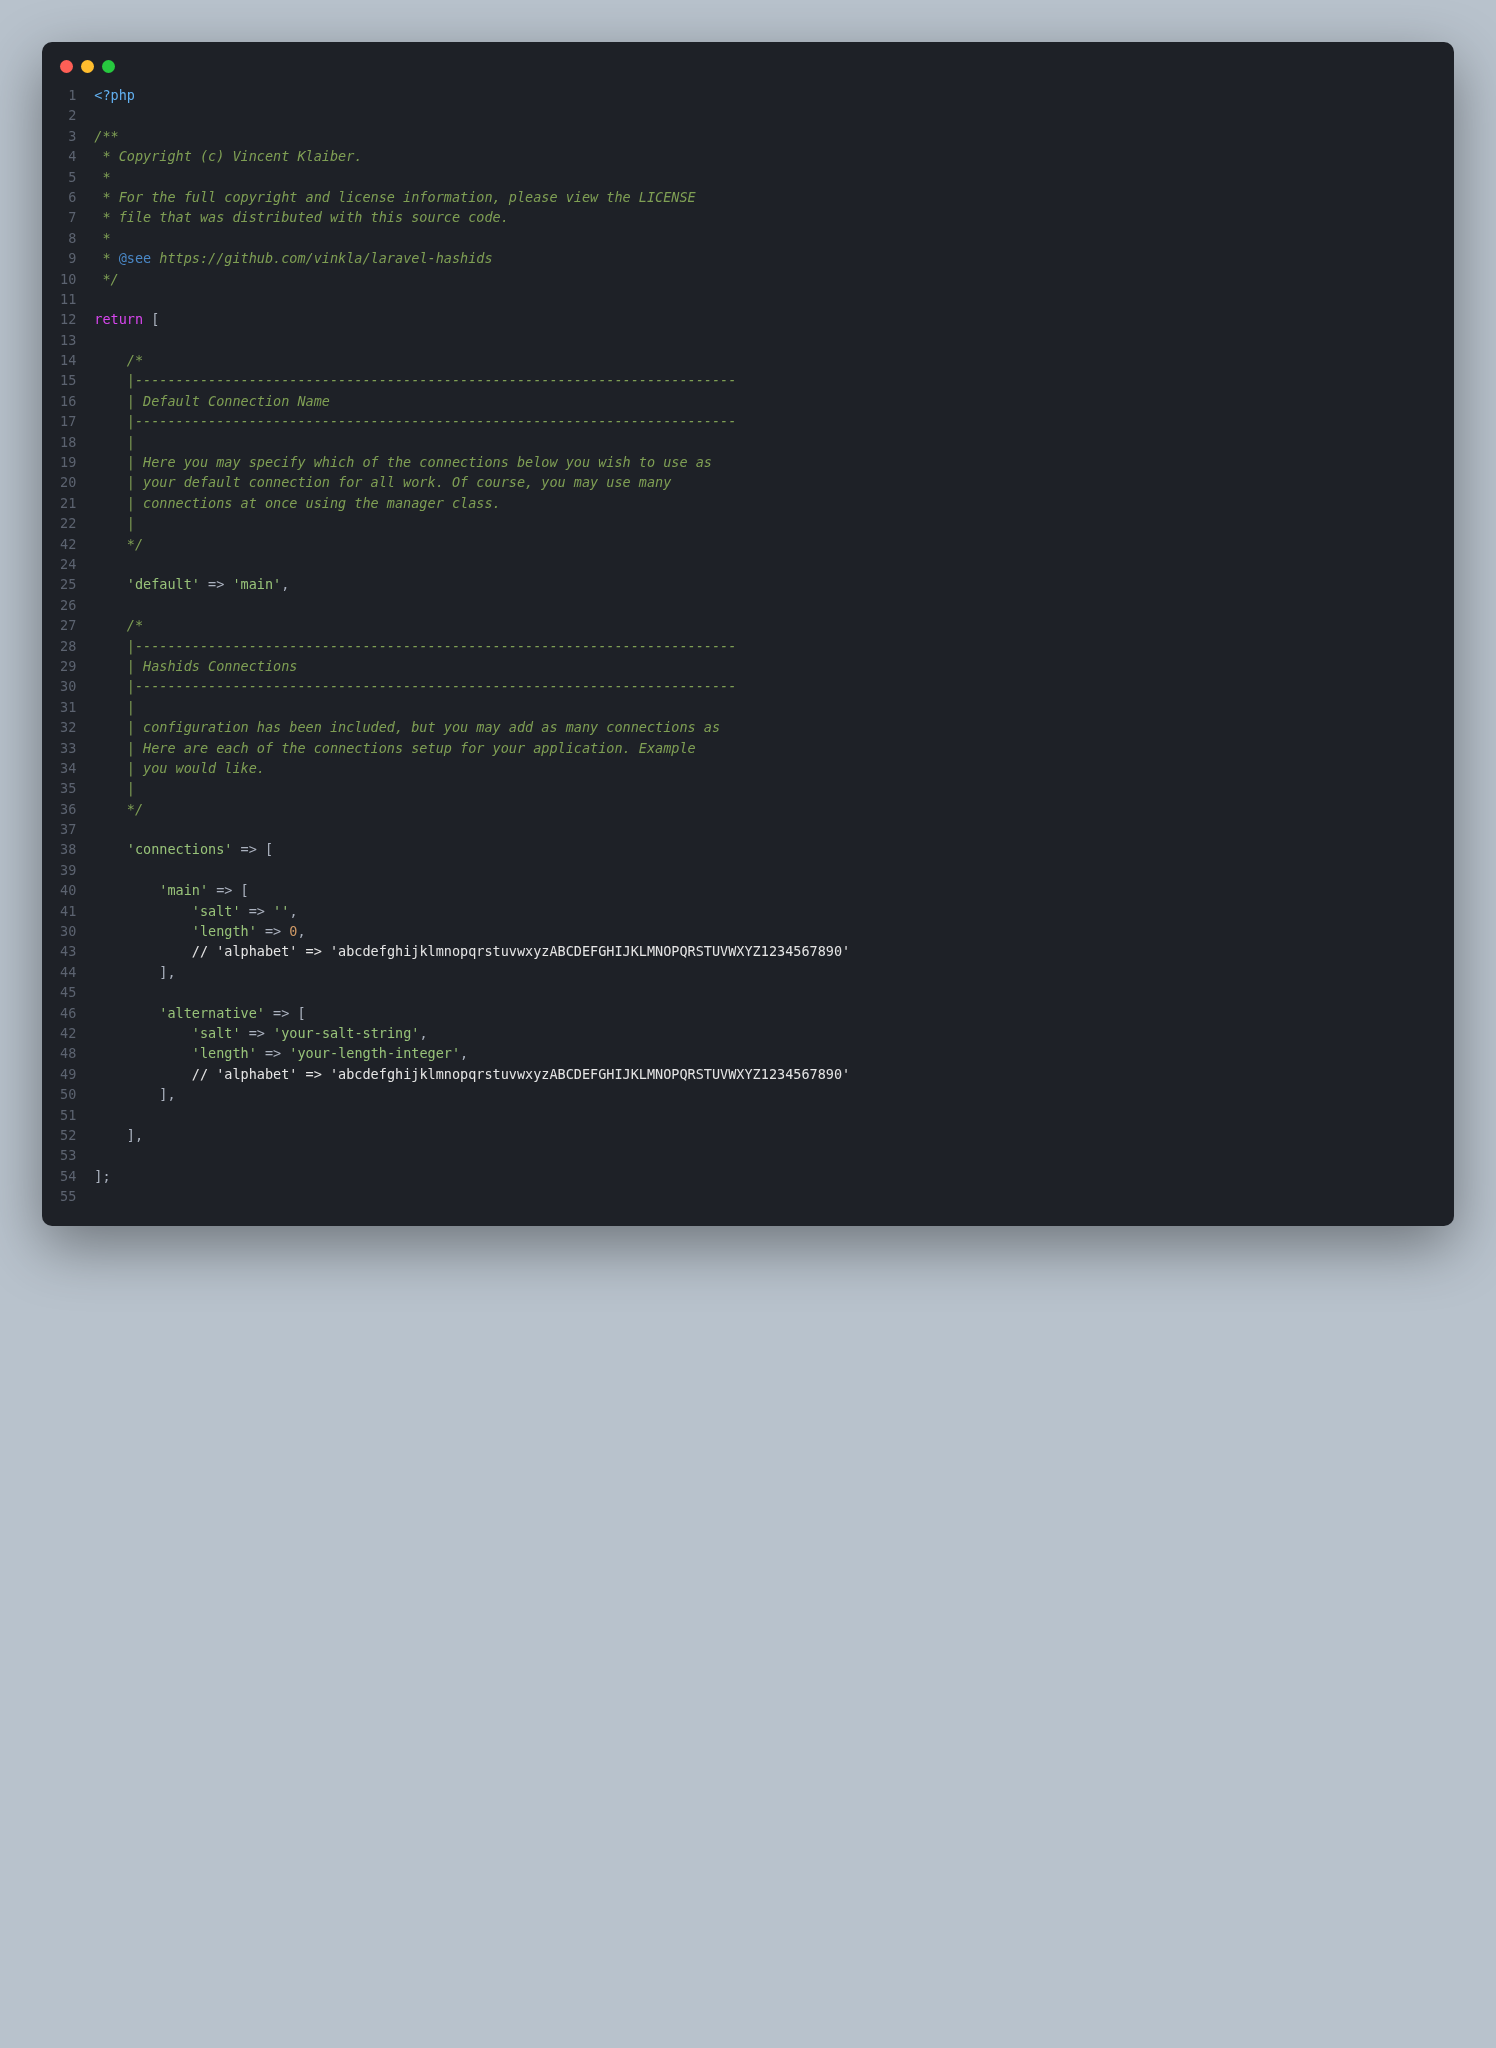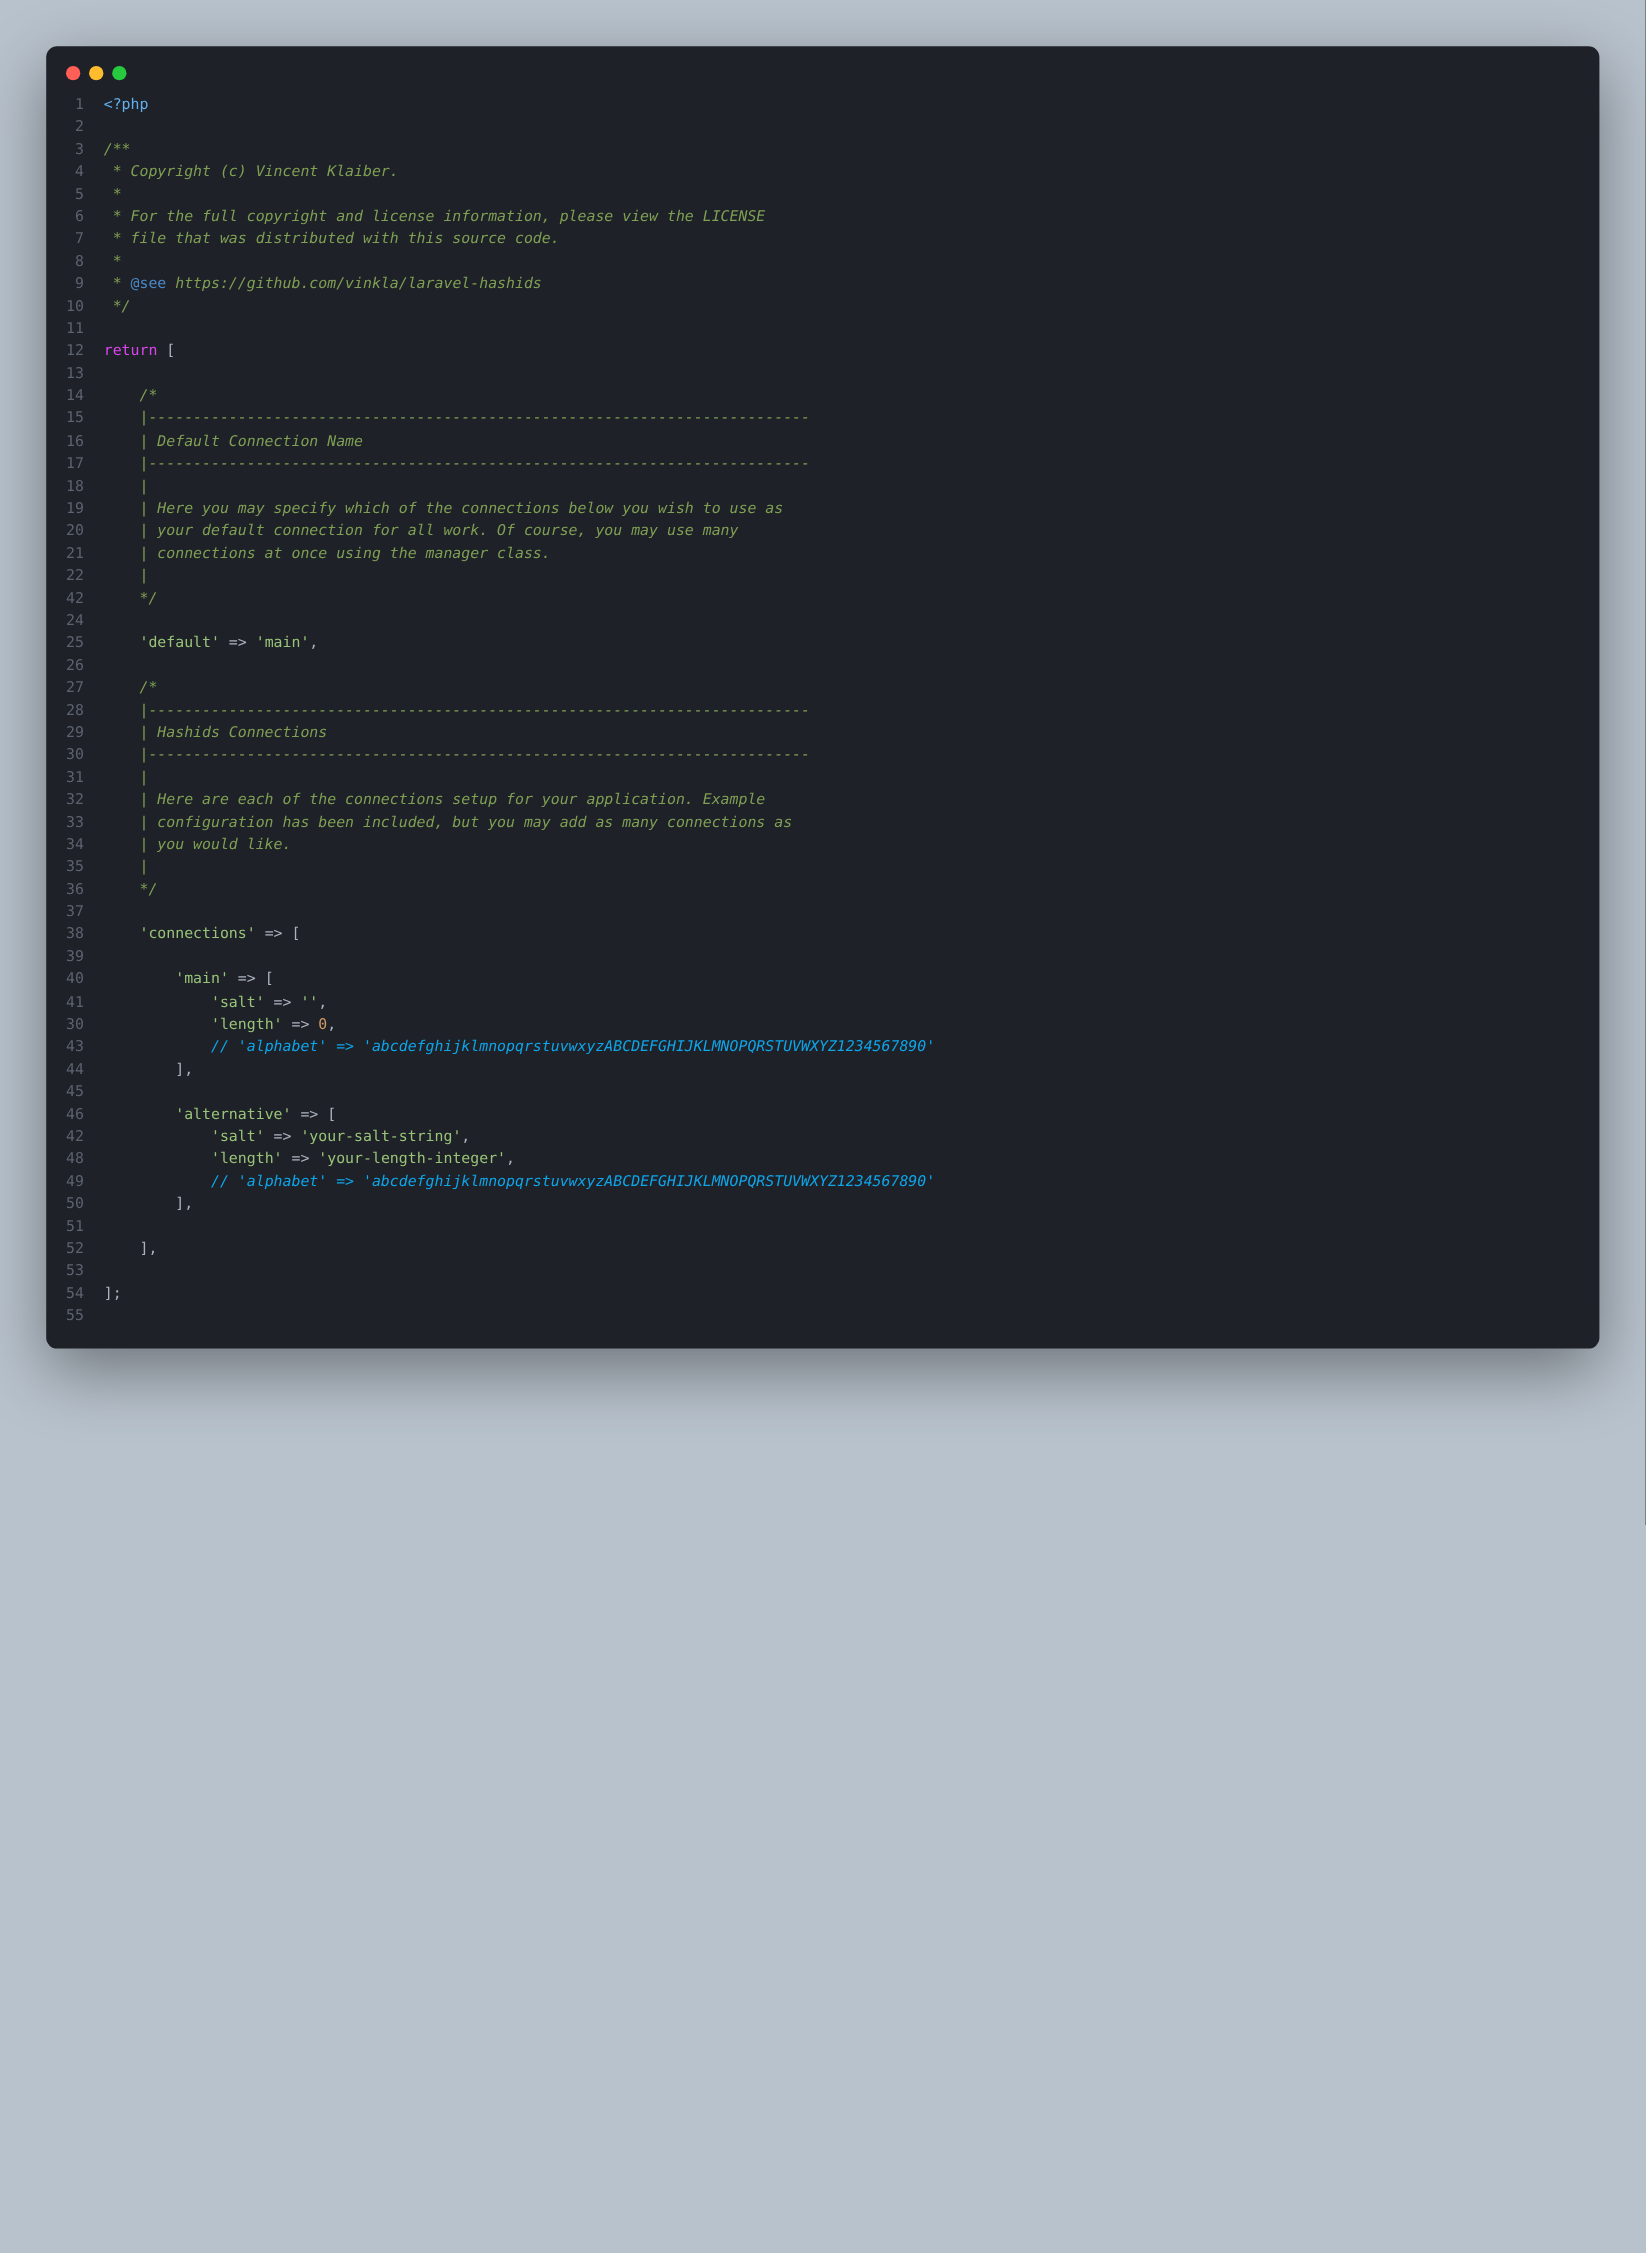--- a/index.html
+++ b/index.html
@@ -60,21 +60,21 @@
     }
     .tok-php-open { color: #61afef; }
     .tok-comment { color: #7f9f54; font-style: italic; }
     .tok-doctag { color: #4a88c7; }
     .tok-keyword { color: #d946ef; }
     .tok-punct { color: #abb2bf; }
     .tok-string { color: #98c379; }
     .tok-number { color: #d19a66; }
     .tok-key { color: #98c379; }
     .tok-arrow { color: #abb2bf; }
-    .tok-line-comment { color: #0ea5e9; font-style: italic; }
+    .tok-line-comment { color: #e5e5e5; }
   </style>
 </head>
 <body>
 
 <div class="editor-window">
   <div class="title-bar">
     <div class="traffic-light tl-red"></div>
     <div class="traffic-light tl-yellow"></div>
     <div class="traffic-light tl-green"></div>
   </div>
@@ -161,22 +161,22 @@
         <div class="code-line"><span class="tok-comment">    |</span></div>
         <div class="code-line"><span class="tok-comment">    */</span></div>
         <div class="code-line"></div>
         <div class="code-line"><span class="tok-punct">    </span><span class="tok-key">'default'</span><span class="tok-arrow"> =&gt; </span><span class="tok-string">'main'</span><span class="tok-punct">,</span></div>
         <div class="code-line"></div>
         <div class="code-line"><span class="tok-comment">    /*</span></div>
         <div class="code-line"><span class="tok-comment">    |--------------------------------------------------------------------------</span></div>
         <div class="code-line"><span class="tok-comment">    | Hashids Connections</span></div>
         <div class="code-line"><span class="tok-comment">    |--------------------------------------------------------------------------</span></div>
         <div class="code-line"><span class="tok-comment">    |</span></div>
+        <div class="code-line"><span class="tok-comment">    | configuration has been included, but you may add as many connections as</span></div>
         <div class="code-line"><span class="tok-comment">    | Here are each of the connections setup for your application. Example</span></div>
-        <div class="code-line"><span class="tok-comment">    | configuration has been included, but you may add as many connections as</span></div>
         <div class="code-line"><span class="tok-comment">    | you would like.</span></div>
         <div class="code-line"><span class="tok-comment">    |</span></div>
         <div class="code-line"><span class="tok-comment">    */</span></div>
         <div class="code-line"></div>
         <div class="code-line"><span class="tok-punct">    </span><span class="tok-key">'connections'</span><span class="tok-arrow"> =&gt; </span><span class="tok-punct">[</span></div>
         <div class="code-line"></div>
         <div class="code-line"><span class="tok-punct">        </span><span class="tok-key">'main'</span><span class="tok-arrow"> =&gt; </span><span class="tok-punct">[</span></div>
         <div class="code-line"><span class="tok-punct">            </span><span class="tok-key">'salt'</span><span class="tok-arrow"> =&gt; </span><span class="tok-string">''</span><span class="tok-punct">,</span></div>
         <div class="code-line"><span class="tok-punct">            </span><span class="tok-key">'length'</span><span class="tok-arrow"> =&gt; </span><span class="tok-number">0</span><span class="tok-punct">,</span></div>
         <div class="code-line"><span class="tok-punct">            </span><span class="tok-line-comment">// 'alphabet' =&gt; 'abcdefghijklmnopqrstuvwxyzABCDEFGHIJKLMNOPQRSTUVWXYZ1234567890'</span></div>

